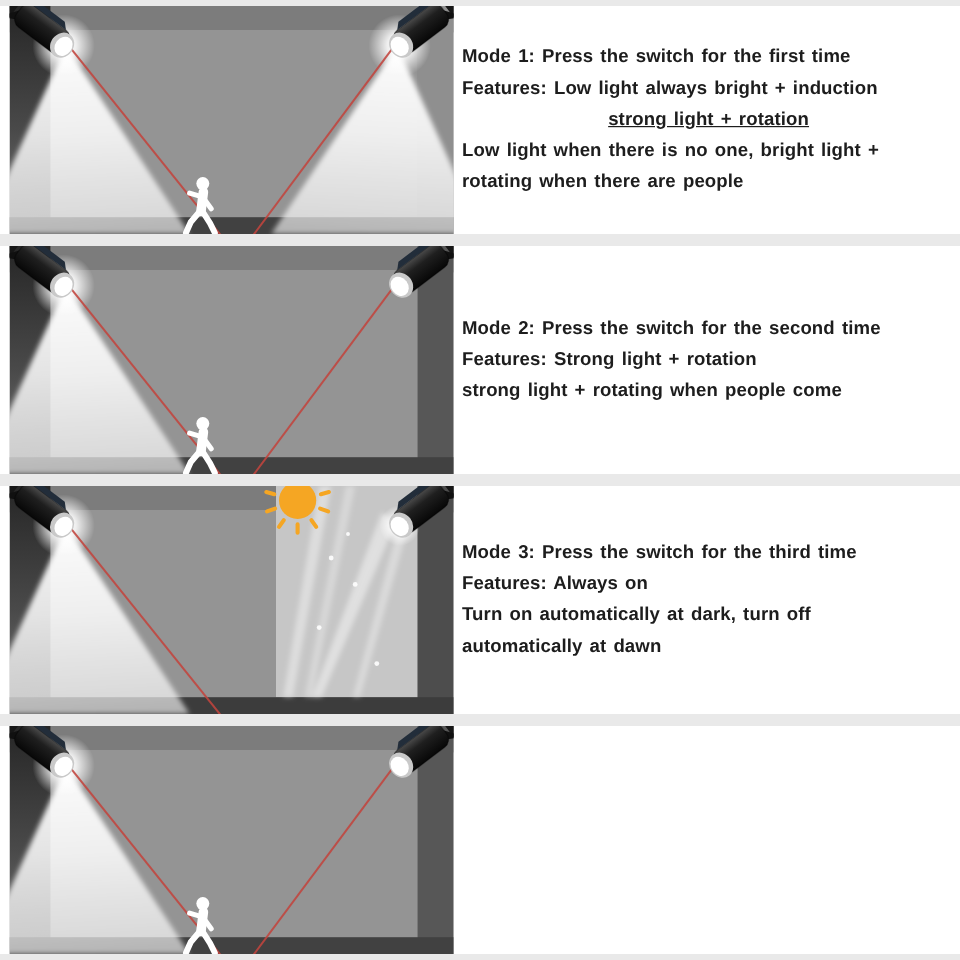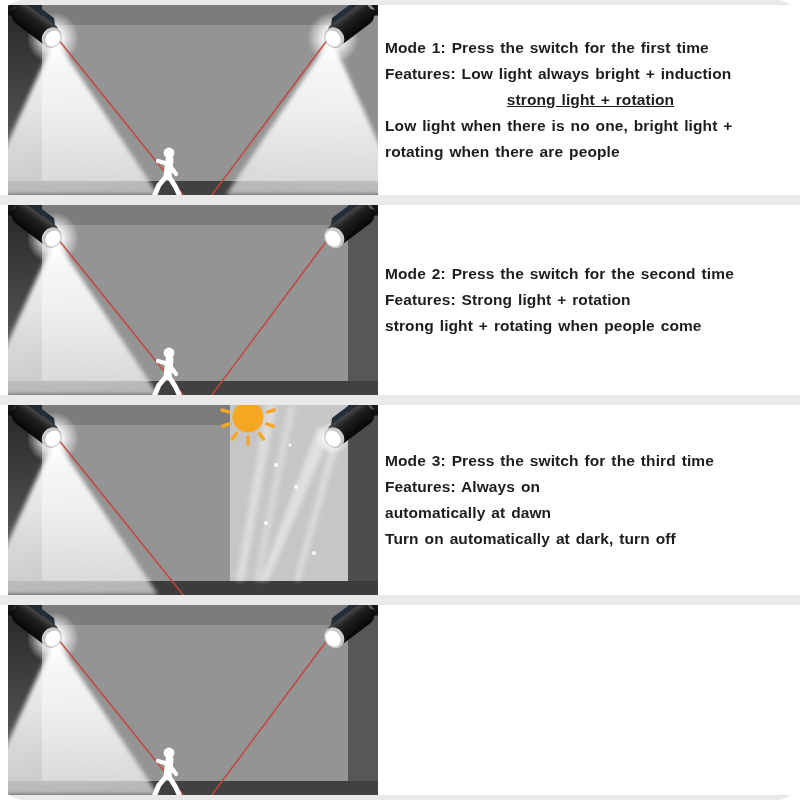--- a/index.html
+++ b/index.html
@@ -1,17 +1,17 @@
 <!DOCTYPE html>
 <html><head>
 <meta charset="utf-8">
 <style>
   html,body{margin:0;padding:0;background:#ffffff;}
   .page{width:800px;height:800px;overflow:hidden;background:#ffffff;position:relative;
-        font-family:"Liberation Sans",sans-serif;border-radius:24px;}
+        font-family:"Liberation Sans",sans-serif;}
   .band{height:5px;background:#e9e9e9;}
   .sep{height:10px;background:#e9e9e9;}
   .row{height:190px;display:flex;align-items:stretch;background:#ffffff;}
   .panel{flex:0 0 auto;width:370px;height:190px;margin-left:8px;display:block;}
   .textcol{flex:1 1 auto;display:flex;flex-direction:column;justify-content:center;
            padding:0 4px 0 7px;min-width:0;}
   .line{font-size:15.5px;line-height:26px;font-weight:bold;color:#1d1d1d;
         white-space:nowrap;letter-spacing:.1px;word-spacing:1.5px;}
   .line.center{text-align:center;text-decoration:underline;}
   .defs-holder{position:absolute;width:0;height:0;overflow:hidden;}
@@ -163,22 +163,22 @@
       </g>
       <circle cx="45" cy="33" r="26" fill="url(#gGlow)"></circle>
       <circle cx="325" cy="33" r="17" fill="url(#gGlow)"></circle>
       <line x1="50" y1="34" x2="176" y2="191" stroke="#c2453e" stroke-width="1.7" opacity="0.88"></line>
       <use href="#sym-lamp" transform="translate(10,6) rotate(37)"></use>
       <use href="#sym-lamp" transform="translate(360,6) scale(-1,1) rotate(37)"></use>
     </svg>
     <div class="textcol">
       <div class="line">Mode 3: Press the switch for the third time</div>
       <div class="line">Features: Always on</div>
+      <div class="line">Turn on automatically at dark, turn off</div>
       <div class="line">automatically at dawn</div>
-      <div class="line">Turn on automatically at dark, turn off</div>
     </div>
   </div>
 
   <div class="sep"></div>
 
   <div class="row">
     <svg class="panel" viewBox="0 0 370 190">
       <rect x="0" y="0" width="370" height="190" fill="#898989"></rect>
       <rect x="0" y="0" width="370" height="22" fill="#7c7c7c"></rect>
       <rect x="34" y="20" width="306" height="158" fill="#949494"></rect>

